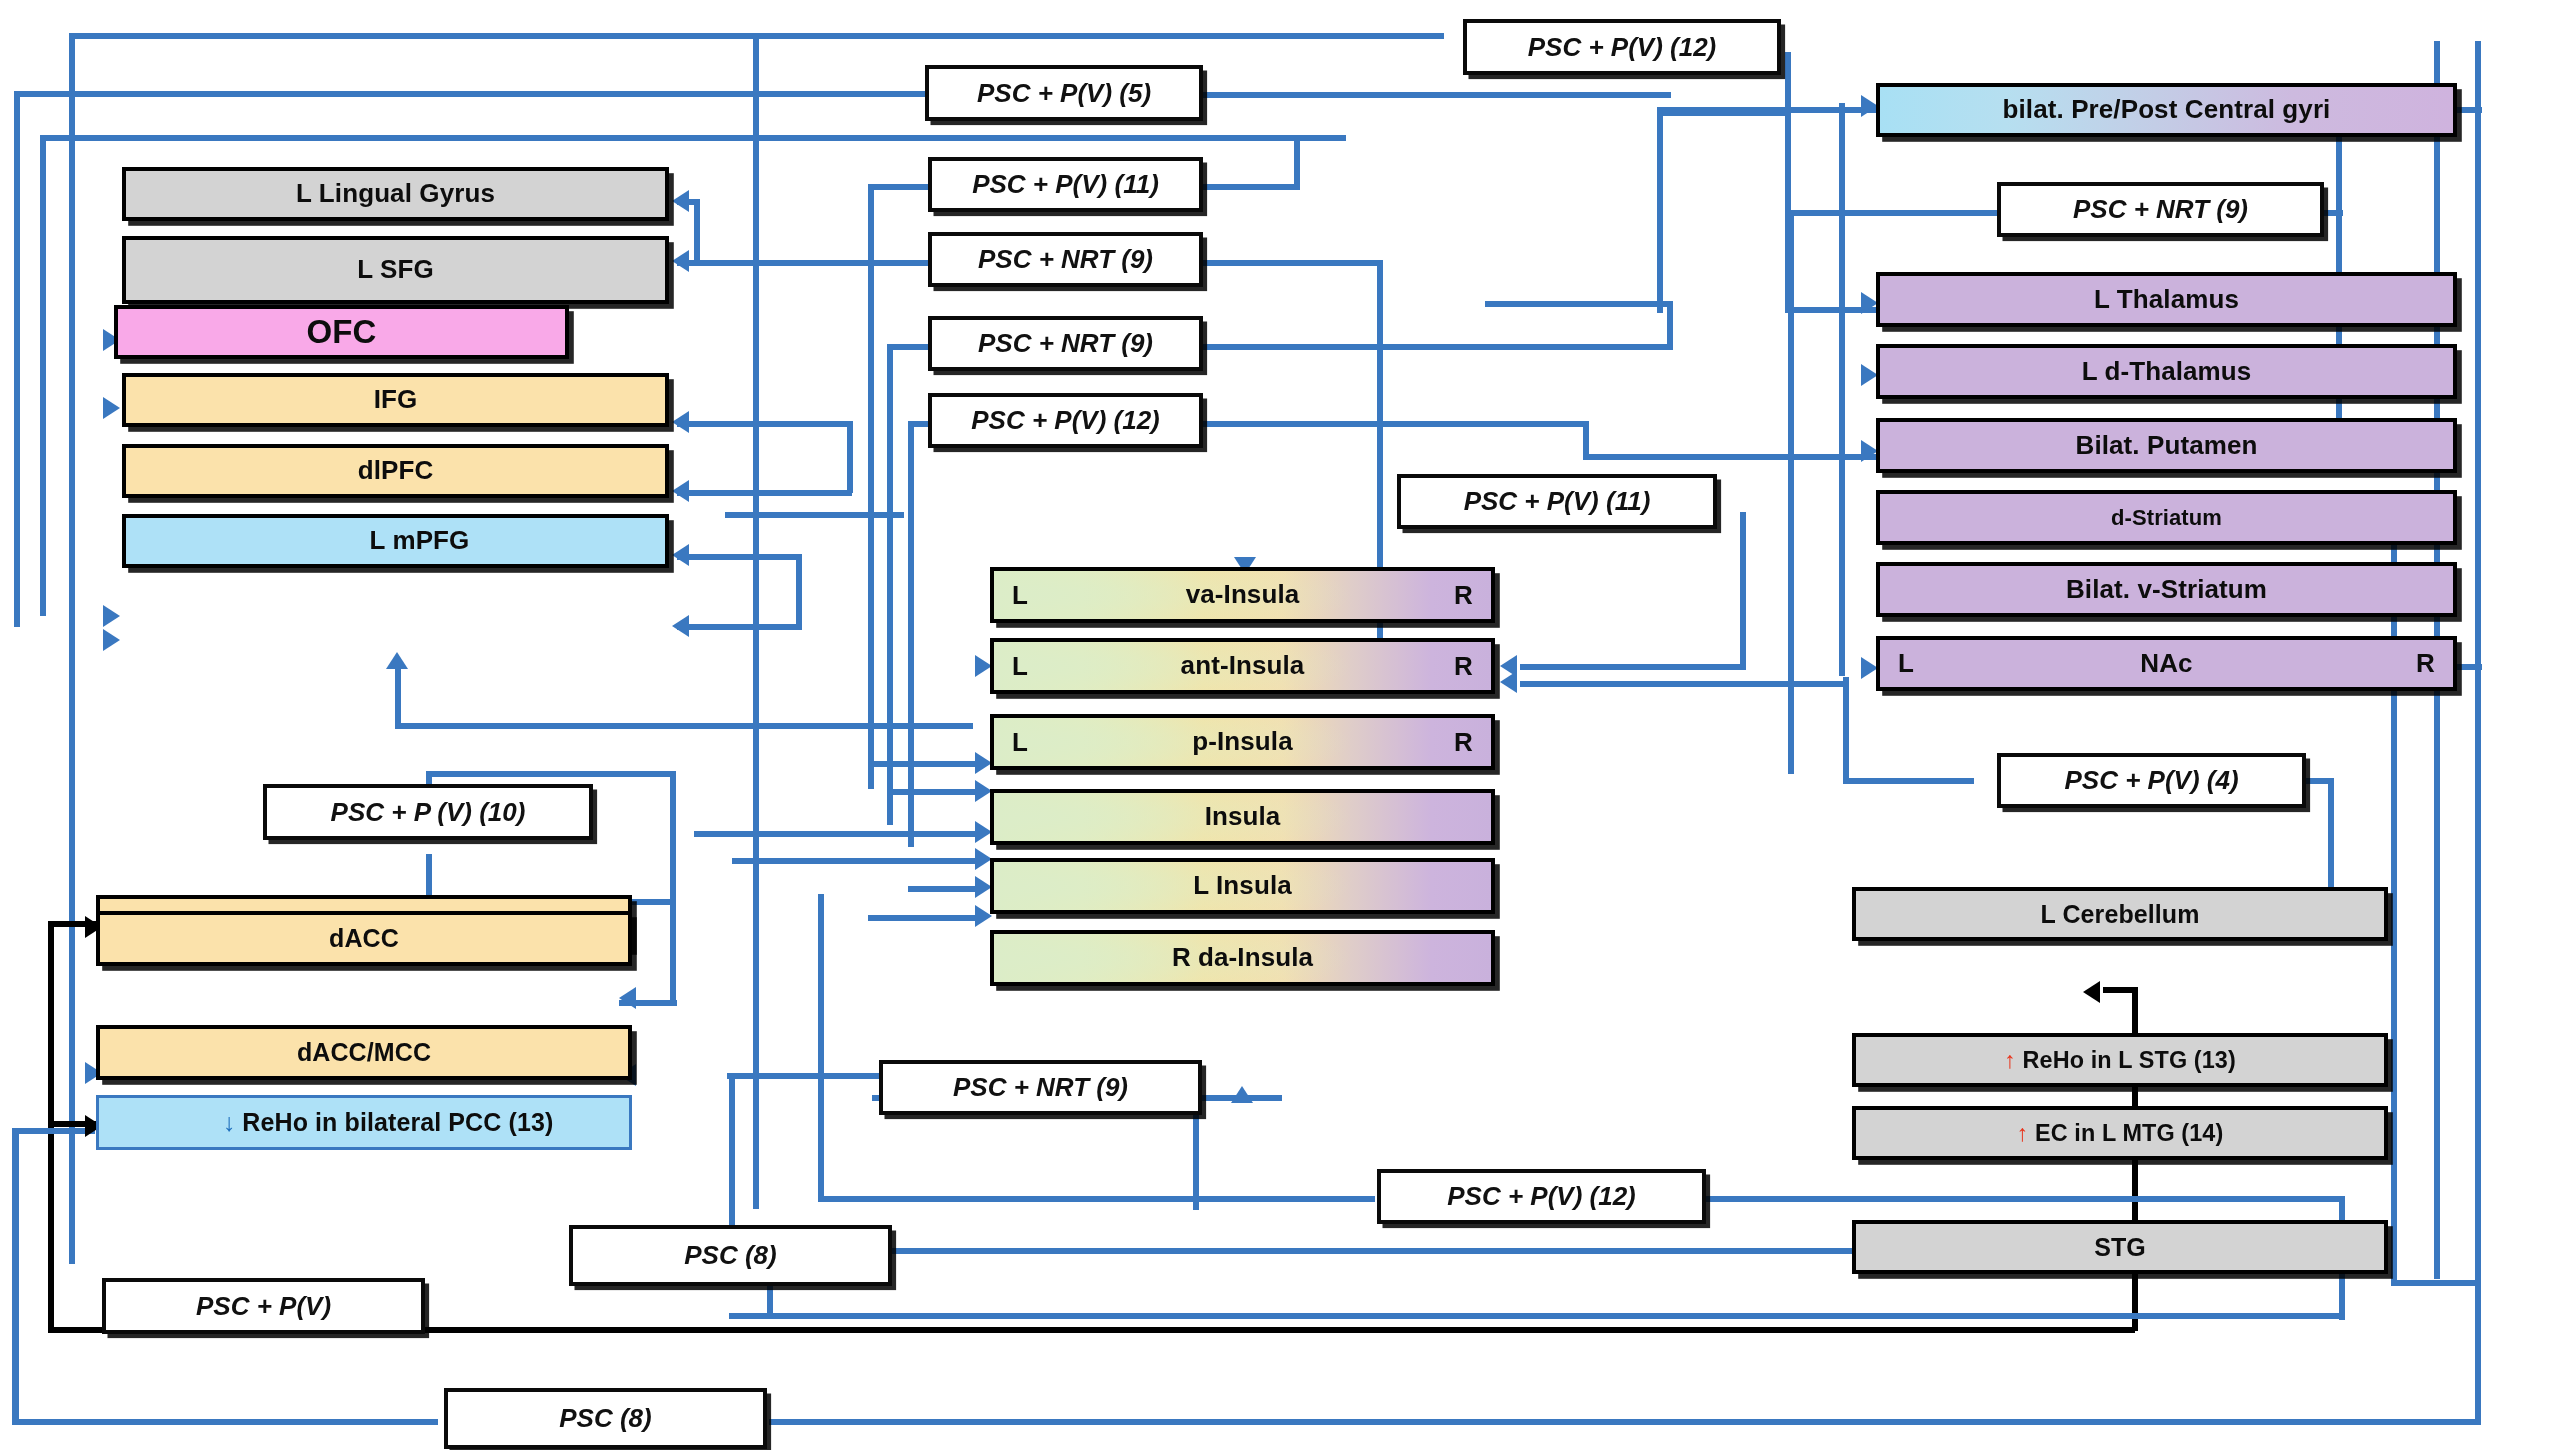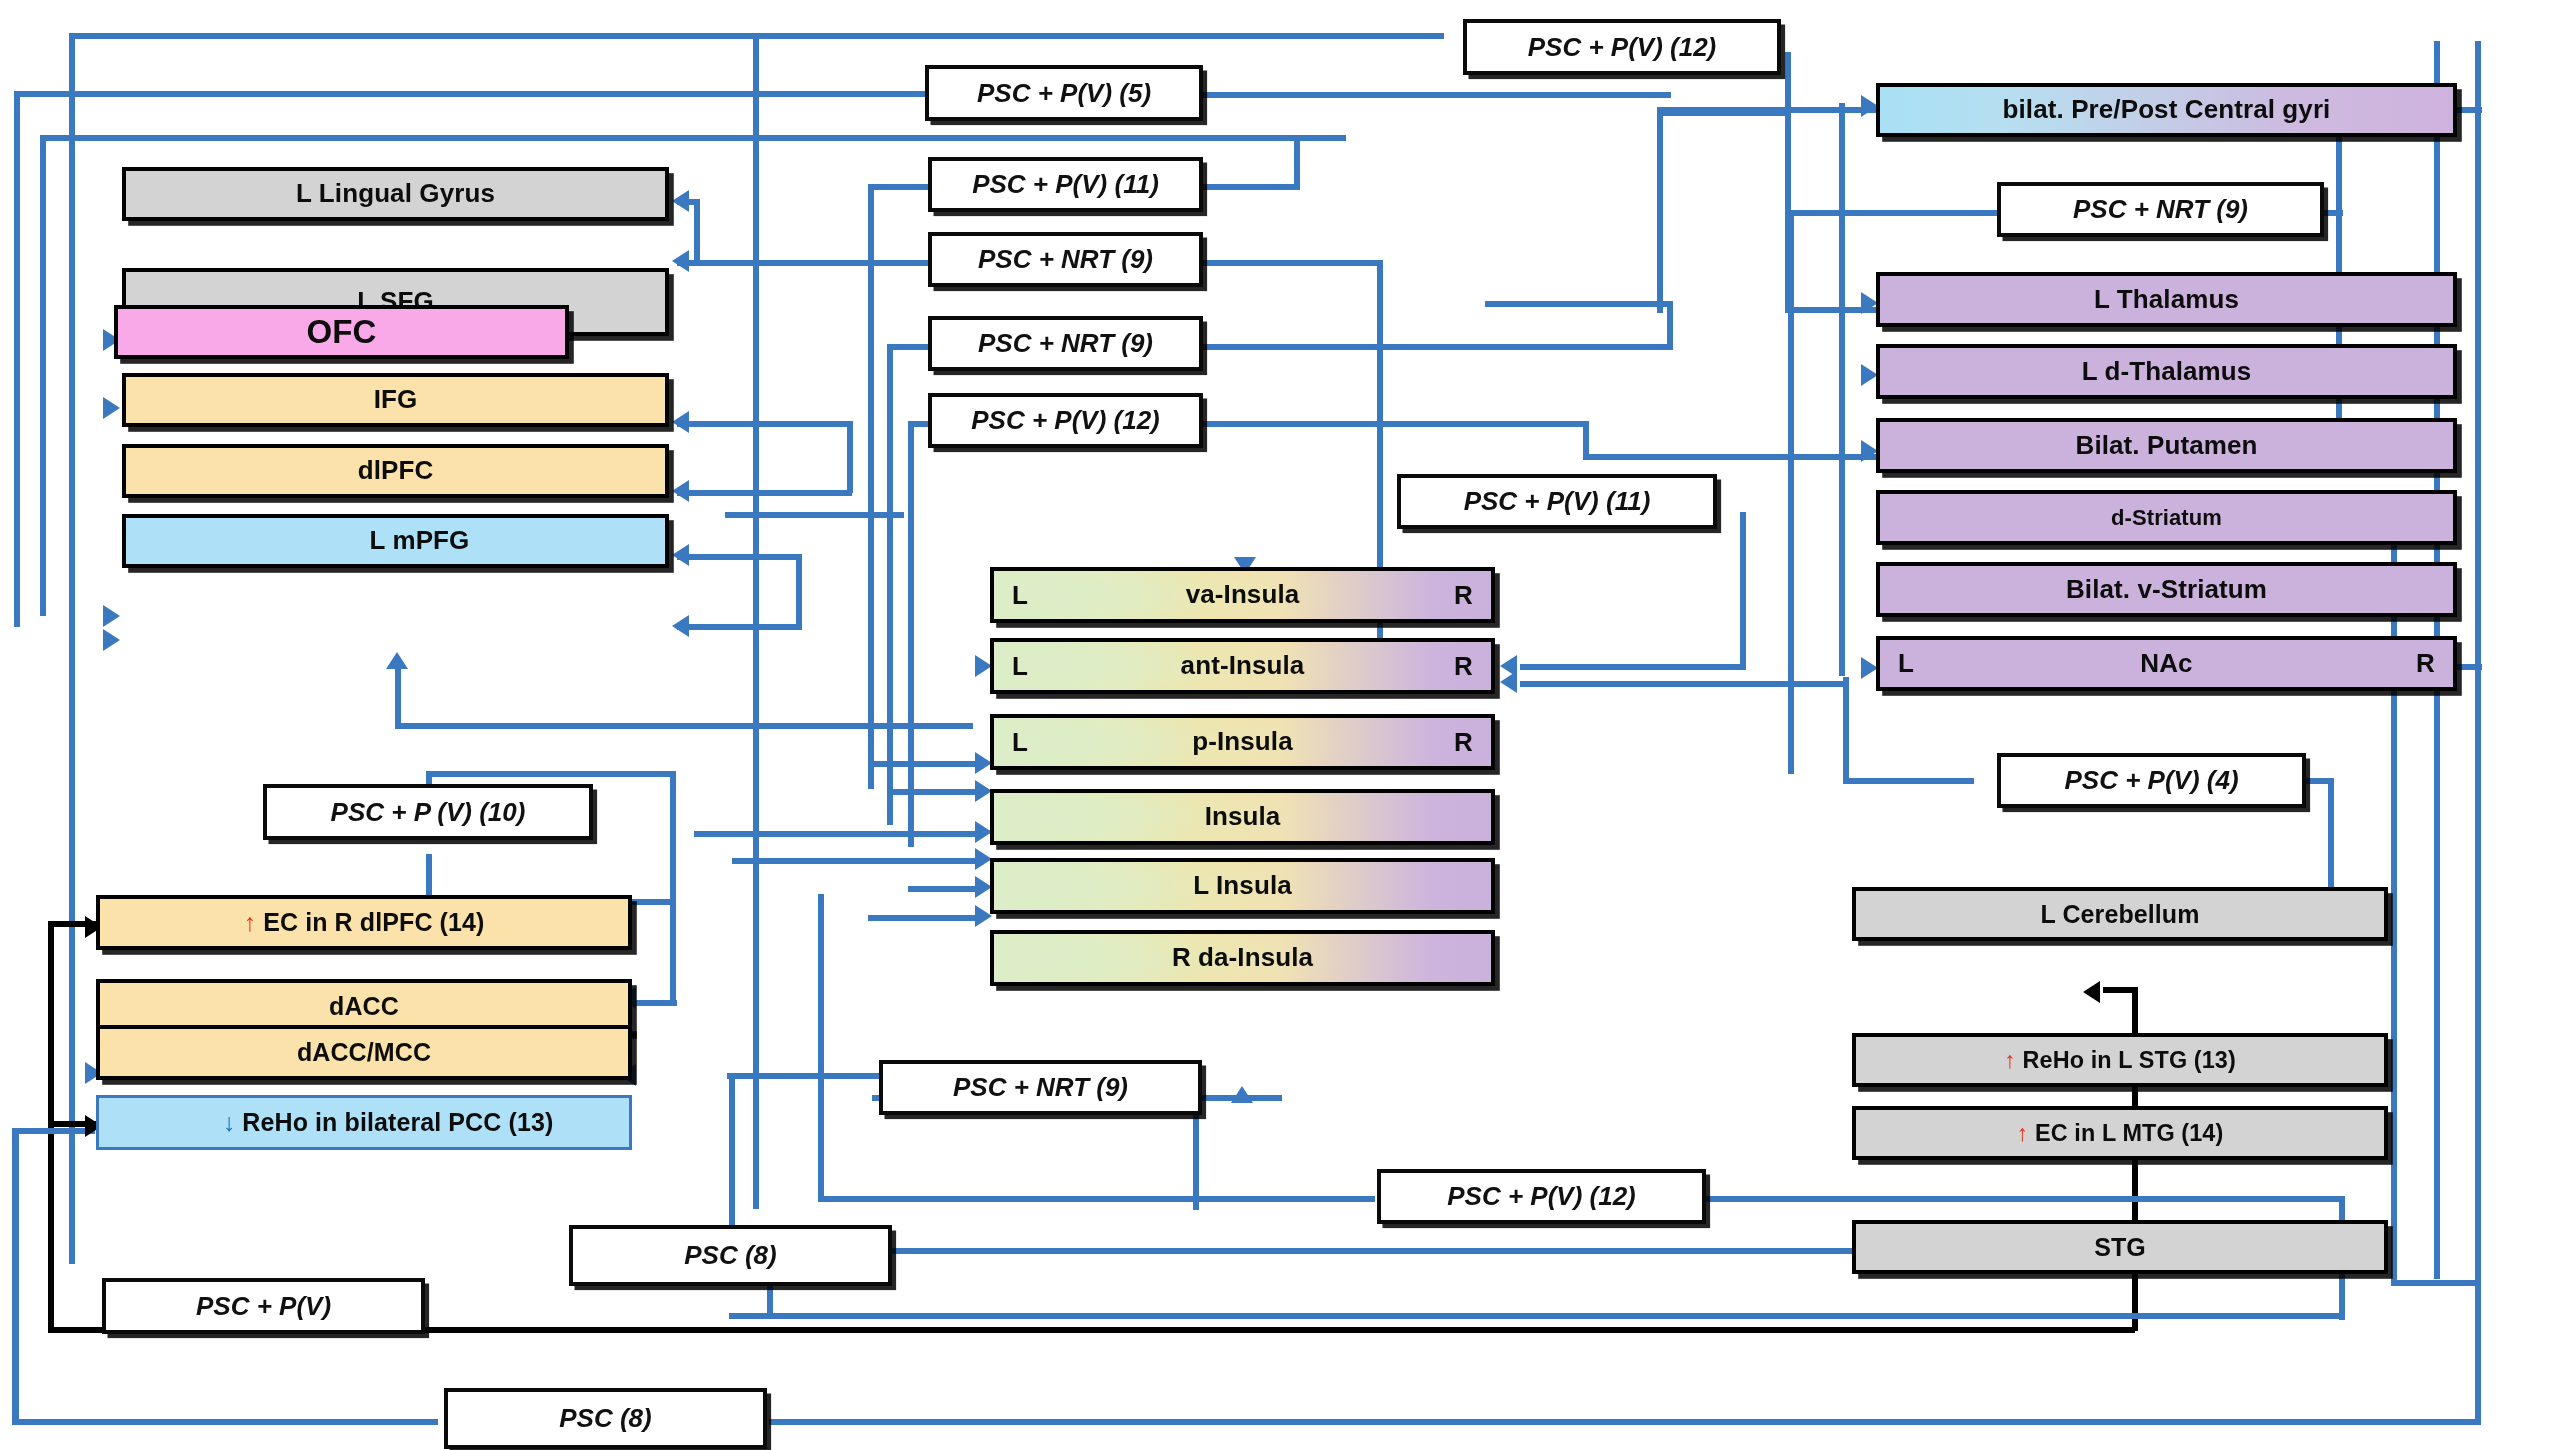--- a/index.html
+++ b/index.html
@@ -255,21 +255,21 @@
   <div class="arw kleft" style="left:2083px; top:1126px;"></div>
   <div class="arw kright" style="left:85px; top:916px;"></div>
   <div class="arw kright" style="left:85px; top:1115px;"></div>
   <div class="arw right" style="left:85px; top:1062px;"></div>
   <div class="arw left" style="left:619px; top:987px;"></div>
   <div class="arw left" style="left:619px; top:1064px;"></div>
 
   <div class="node grey" style="left:122px; top:167px; width:547px; height:54px; font-size:26px;">
     <span class="lbl">L Lingual Gyrus</span>
   </div>
-  <div class="node grey" style="left:122px; top:236px; width:547px; height:68px; font-size:26px;margin-top:32px;">
+  <div class="node grey" style="left:122px; top:236px; width:547px; height:68px; font-size:26px;">
     <span class="lbl">L SFG</span>
   </div>
   <div class="node pink" style="left:114px; top:305px; width:455px; height:54px; font-size:33px;">
     <span class="lbl">OFC</span>
   </div>
   <div class="node tan" style="left:122px; top:373px; width:547px; height:54px; font-size:26px;">
     <span class="lbl">IFG</span>
   </div>
   <div class="node tan" style="left:122px; top:444px; width:547px; height:54px; font-size:26px;">
     <span class="lbl">dlPFC</span>
@@ -277,21 +277,21 @@
   <div class="node blue" style="left:122px; top:514px; width:547px; height:54px; font-size:26px;">
     <span class="lbl">L mPFG</span>
   </div>
 
   <div class="node tan" style="left:96px; top:895px; width:536px; height:55px; font-size:25px;">
     <span class="lbl">
       <span class="up-red">↑ </span>
       <span>EC in R dlPFC (14)</span>
     </span>
   </div>
-  <div class="node tan" style="left:96px; top:979px; width:536px; height:55px; font-size:25px;">
+  <div class="node tan" style="left:96px; top:911px; width:536px; height:55px; font-size:25px;">
     <span class="lbl">dACC</span>
   </div>
   <div class="node tan" style="left:96px; top:1025px; width:536px; height:55px; font-size:25px;">
     <span class="lbl">dACC/MCC</span>
   </div>
   <div class="node blue" style="left:96px; top:1095px; width:536px; height:55px; font-size:25px; border:3.4px solid #3a78c0; box-shadow:none;">
     <span class="lbl">
       <span class="dn-blue">↓ </span>
       <span>ReHo in bilateral PCC (13)</span>
     </span>

